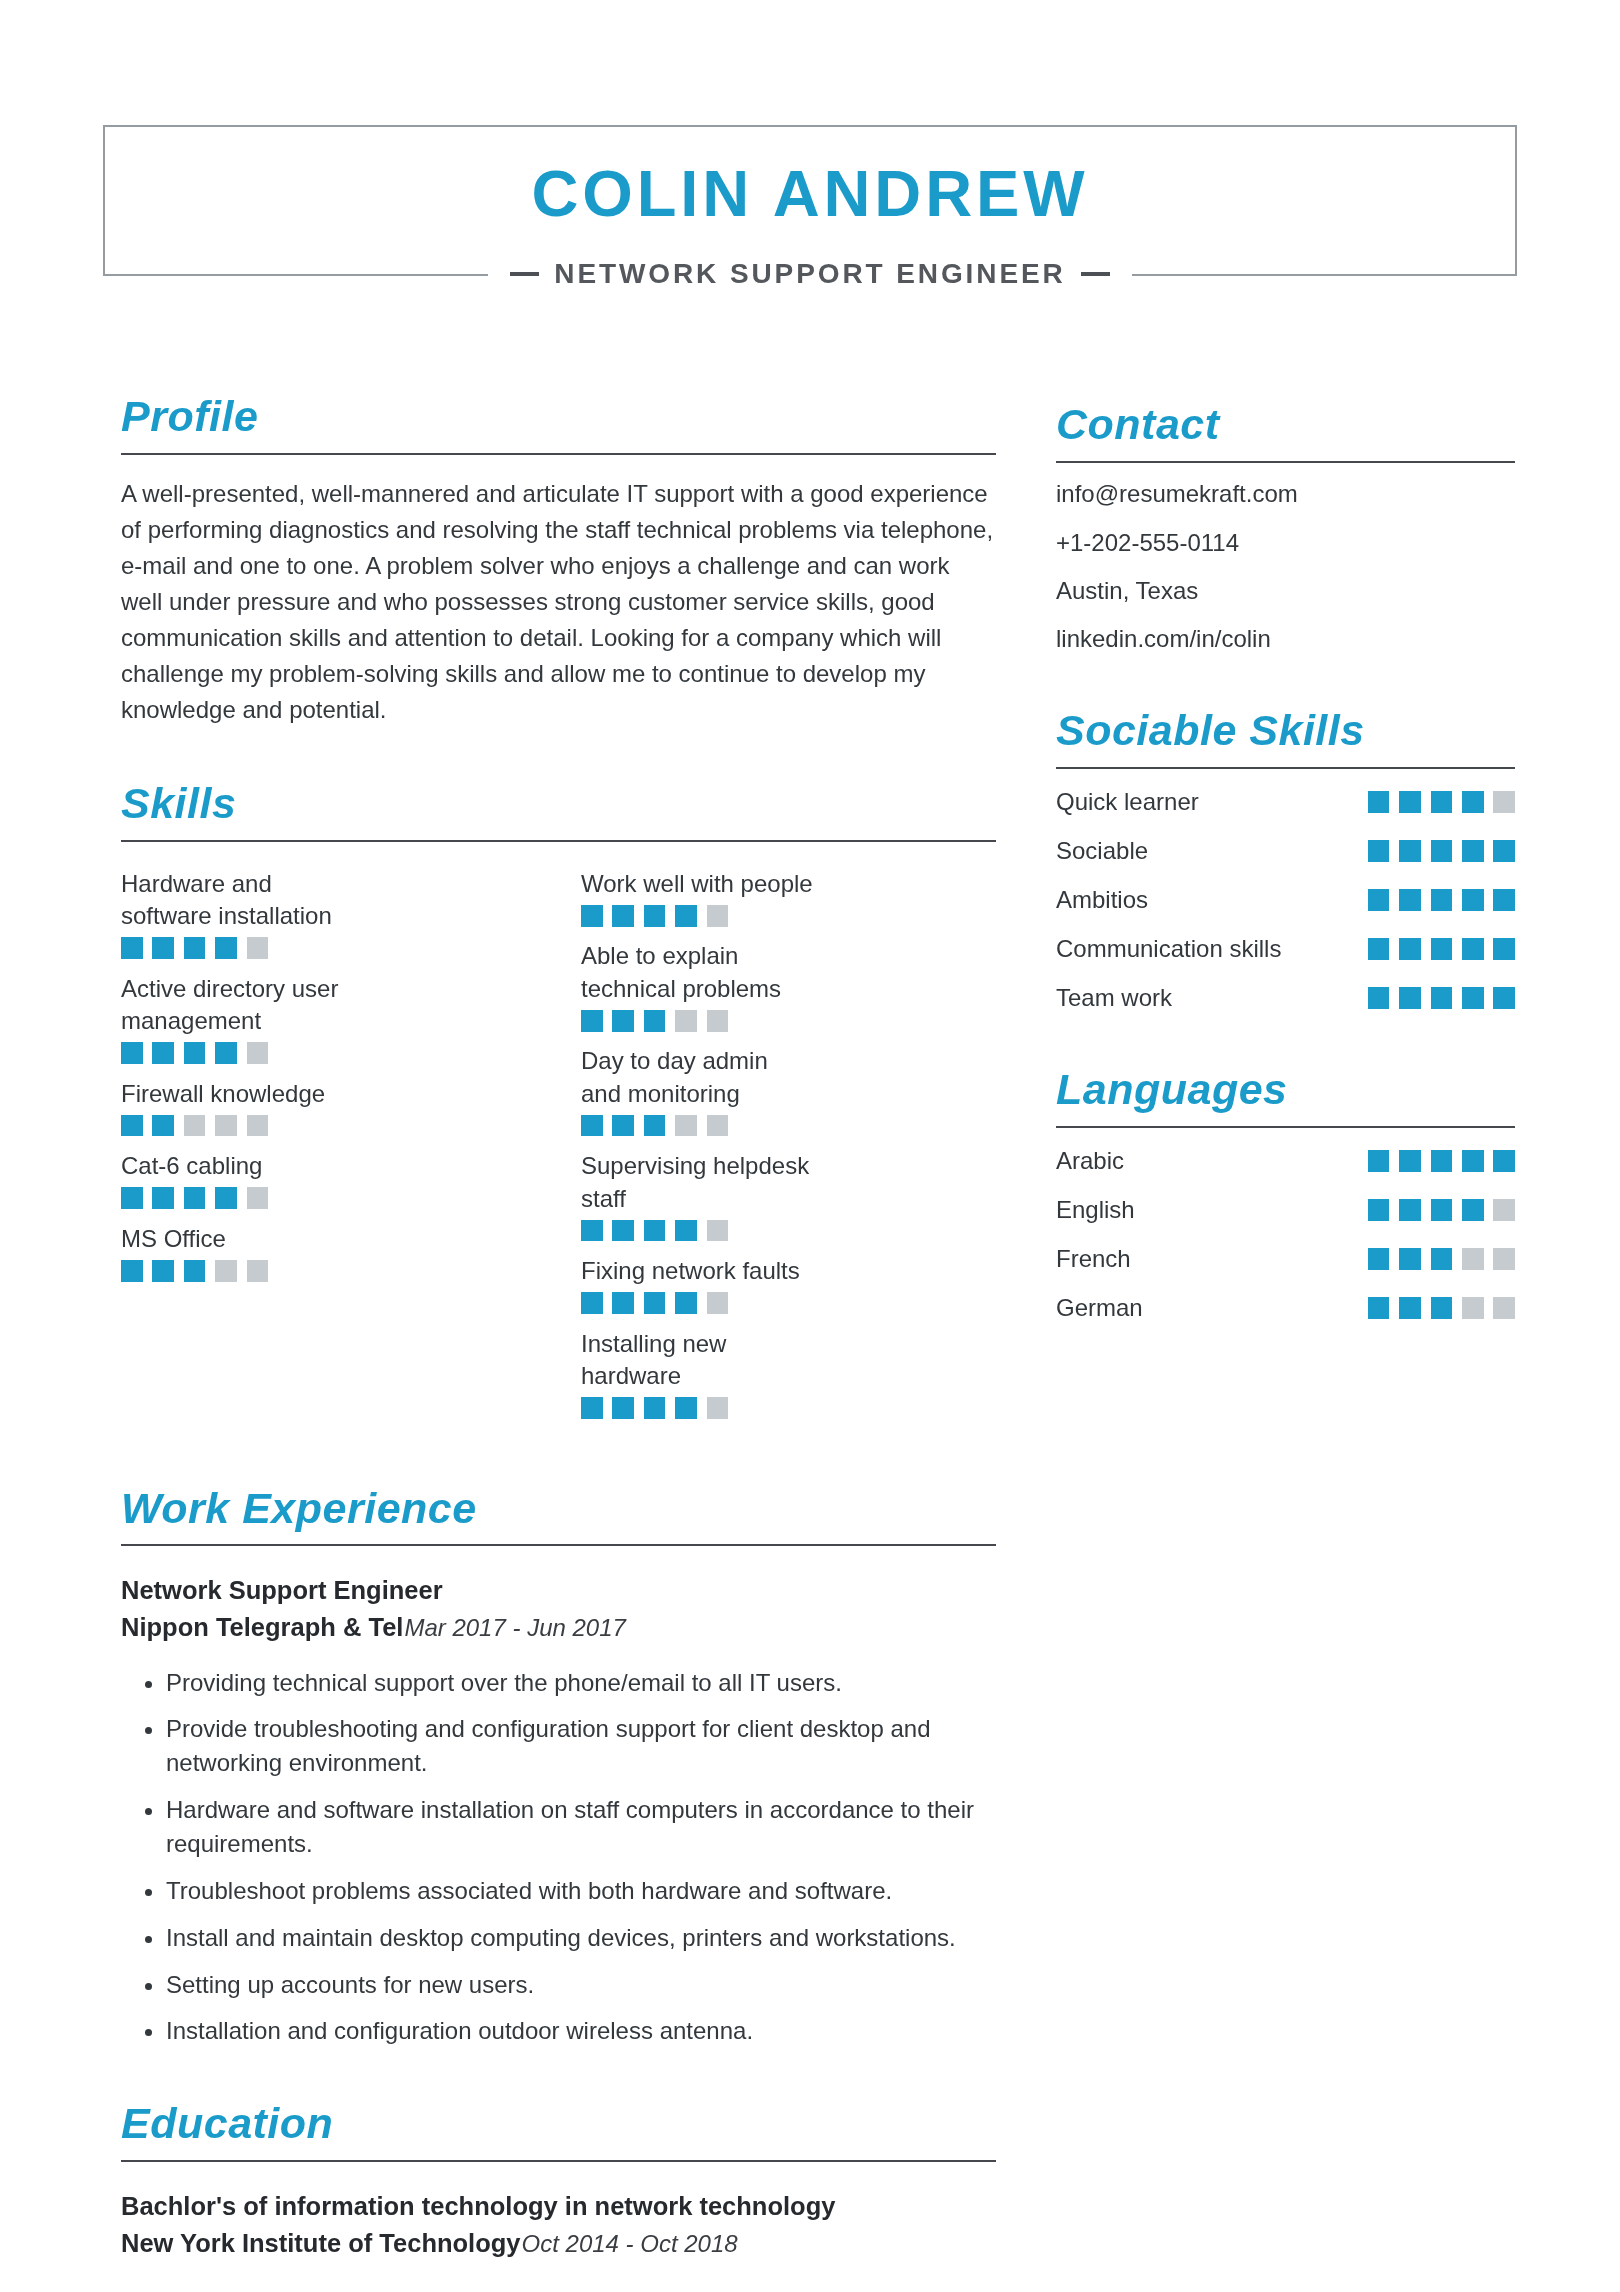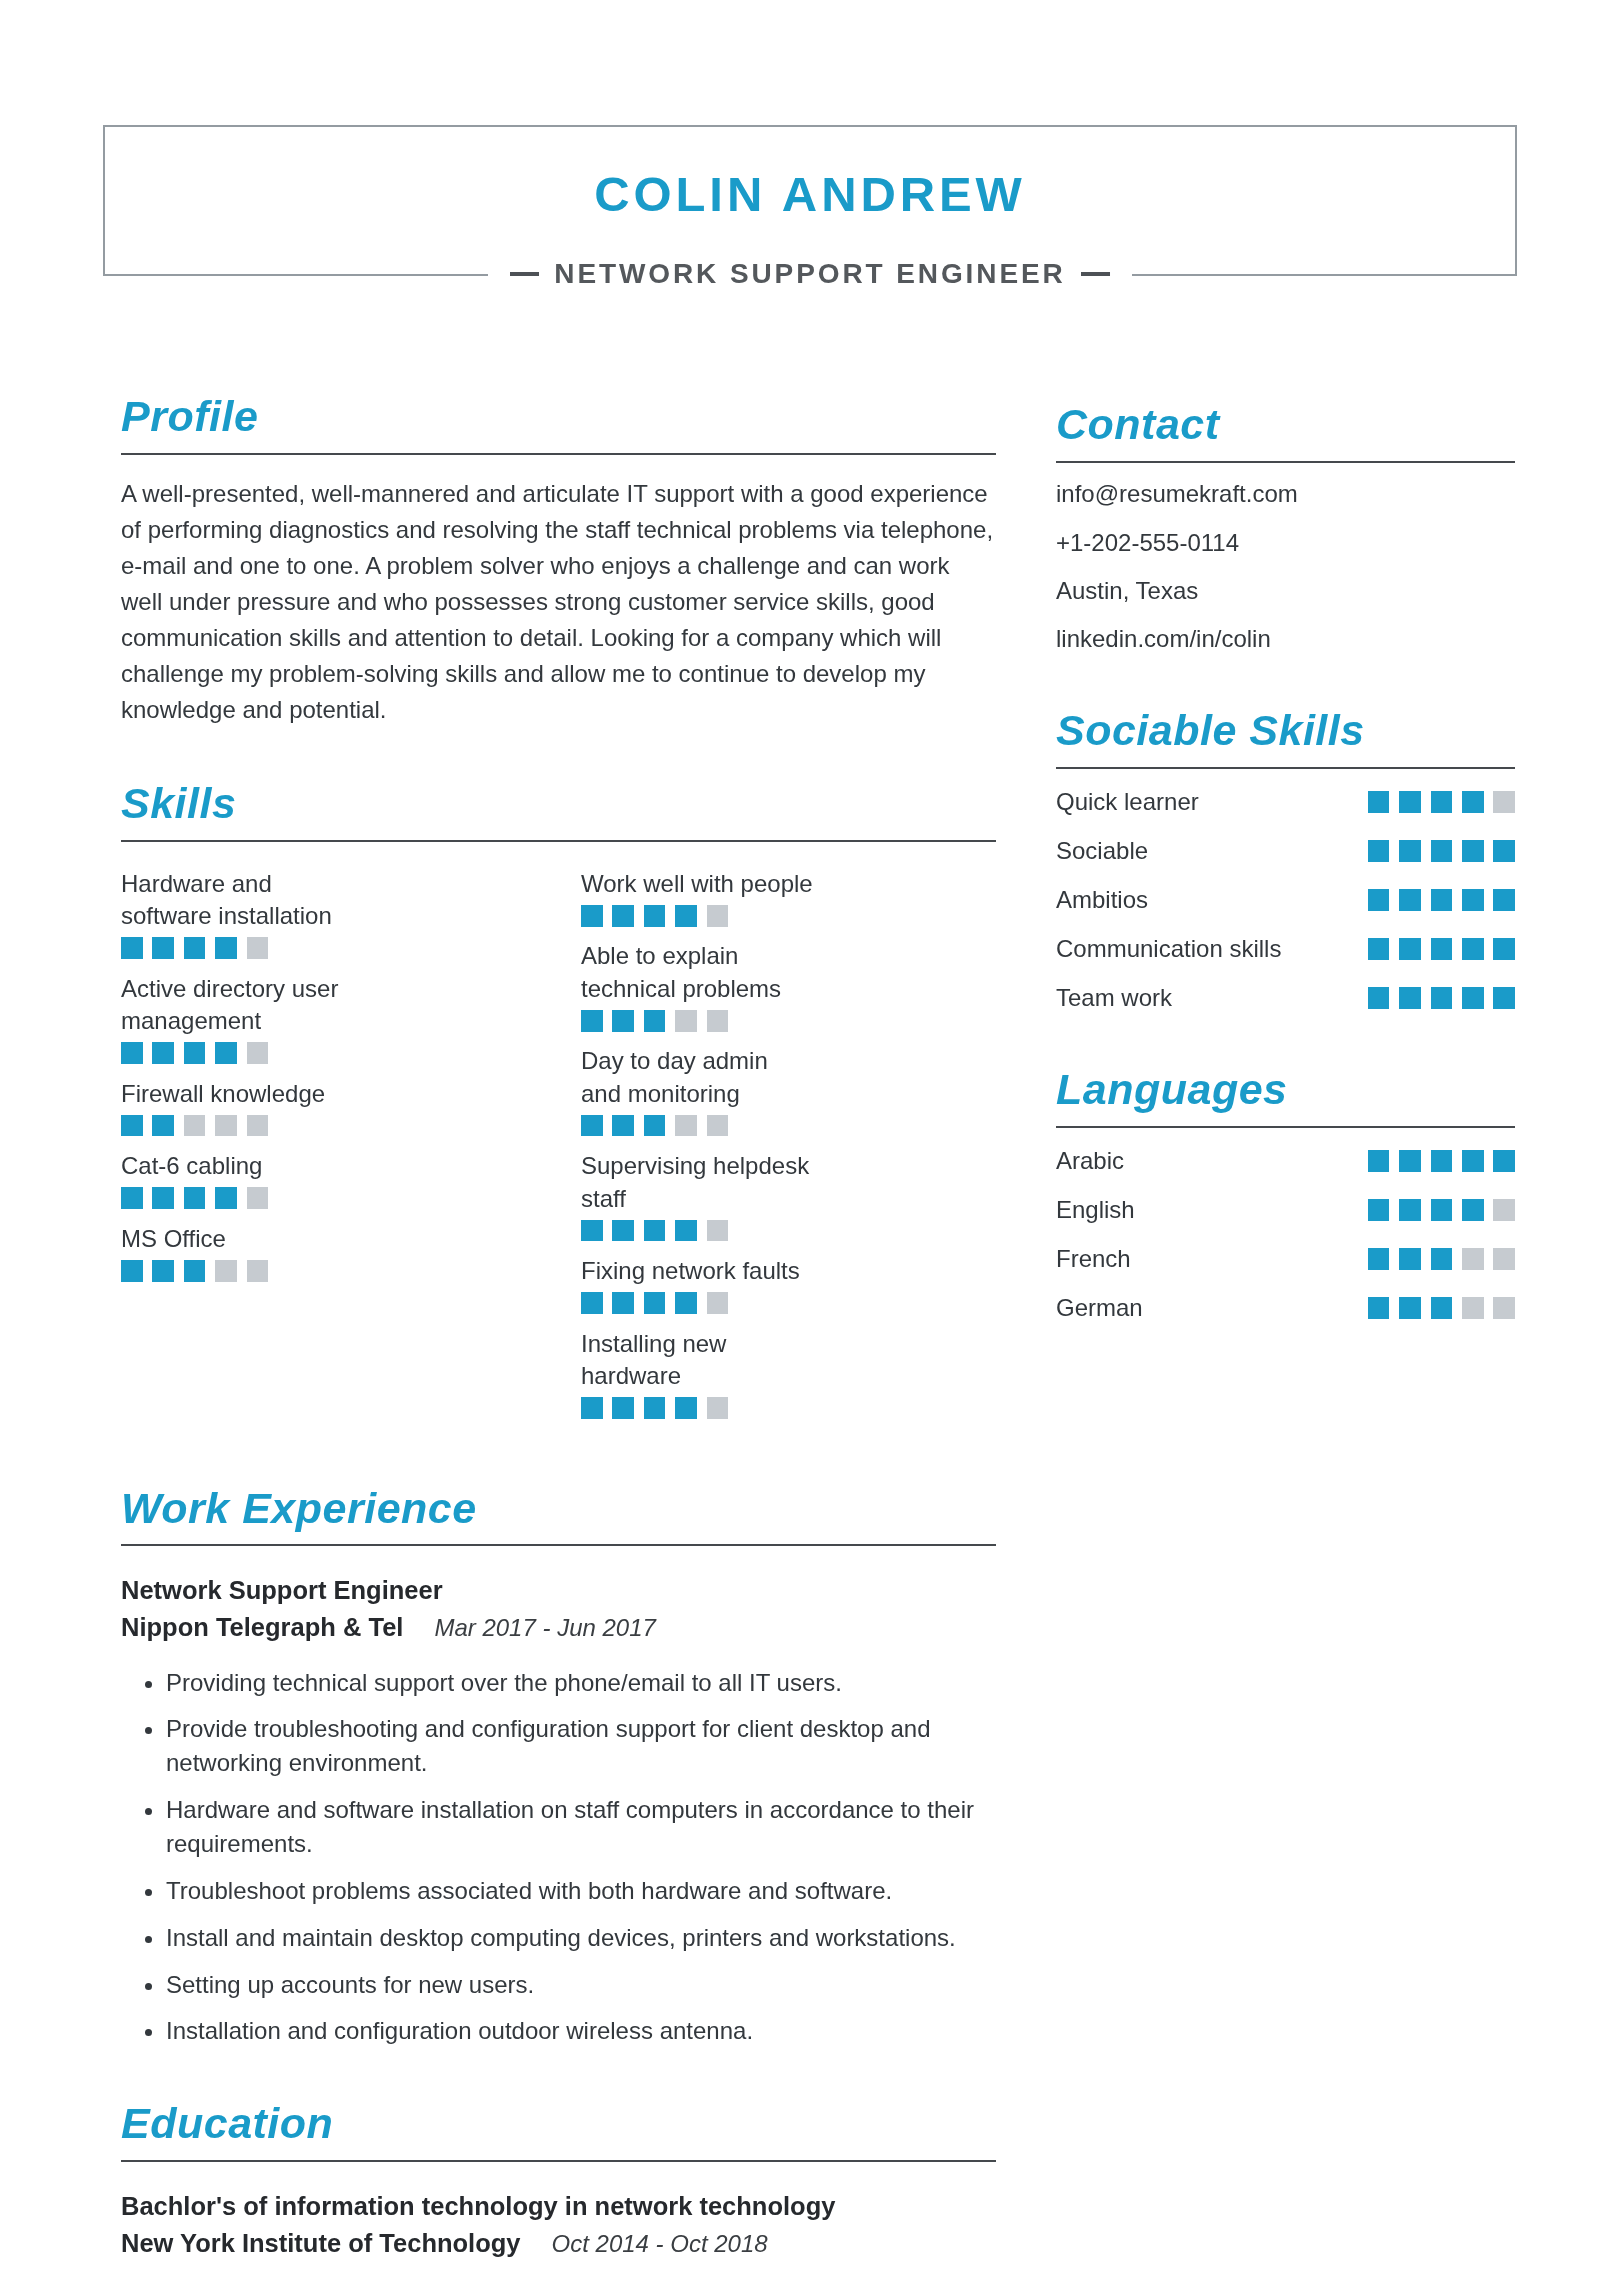--- a/index.html
+++ b/index.html
@@ -16,21 +16,21 @@
     font-family:"Liberation Sans",sans-serif;color:var(--text);
   }
   
   .header-box{
     margin:125px 103px 0 103px;
     border:2.9px solid var(--box-border);
     height:147px;position:relative;
     display:flex;align-items:center;justify-content:center;
   }
   .name{
-    font-size:49px;font-weight:700;letter-spacing:3.9px;color:var(--accent);
+    font-size:65px;font-weight:700;letter-spacing:3.9px;color:var(--accent);
     padding-bottom:13.7px;
   }
   .subtitle-wrap{
     position:absolute;left:50%;bottom:0;transform:translate(-50%,50%);
     background:#ffffff;padding:0 21.6px;display:flex;align-items:center;gap:15.7px;
     white-space:nowrap;
   }
   .subtitle{
     font-size:28px;font-weight:600;letter-spacing:2.9px;color:#54585c;
   }
@@ -57,21 +57,21 @@
   .sq.filled{background:var(--accent);}
   
   .contact-item{font-size:24px;line-height:1.35;margin-top:15.7px;}
   .rrow{display:flex;justify-content:space-between;align-items:center;margin-top:16.7px;}
   .rrow .lbl{font-size:24px;line-height:1.35;padding-right:9.8px;}
   .rrow .rating{margin-top:0;}
   
   .job-title{font-size:25.5px;font-weight:700;color:var(--dark);margin-top:27.4px;line-height:1.3;}
   .job-sub{font-size:25.5px;margin-top:3.9px;line-height:1.3;}
   .company{font-weight:700;color:var(--dark);}
-  .dates{font-style:italic;font-size:24px;color:#3a3e42;margin-left:31px;font-weight:400;}
+  .dates{font-style:italic;font-size:24px;color:#3a3e42;margin-left:1px;font-weight:400;}
   ul.bullets{margin:21.6px 0 0;padding-left:45px;}
   ul.bullets li{margin-bottom:12.7px;font-size:24px;line-height:1.42;}
 </style>
 </head>
 <body>
 
 <div class="header-box">
   <div class="name">COLIN ANDREW</div>
   <div class="subtitle-wrap">
     <span class="dash"></span>

